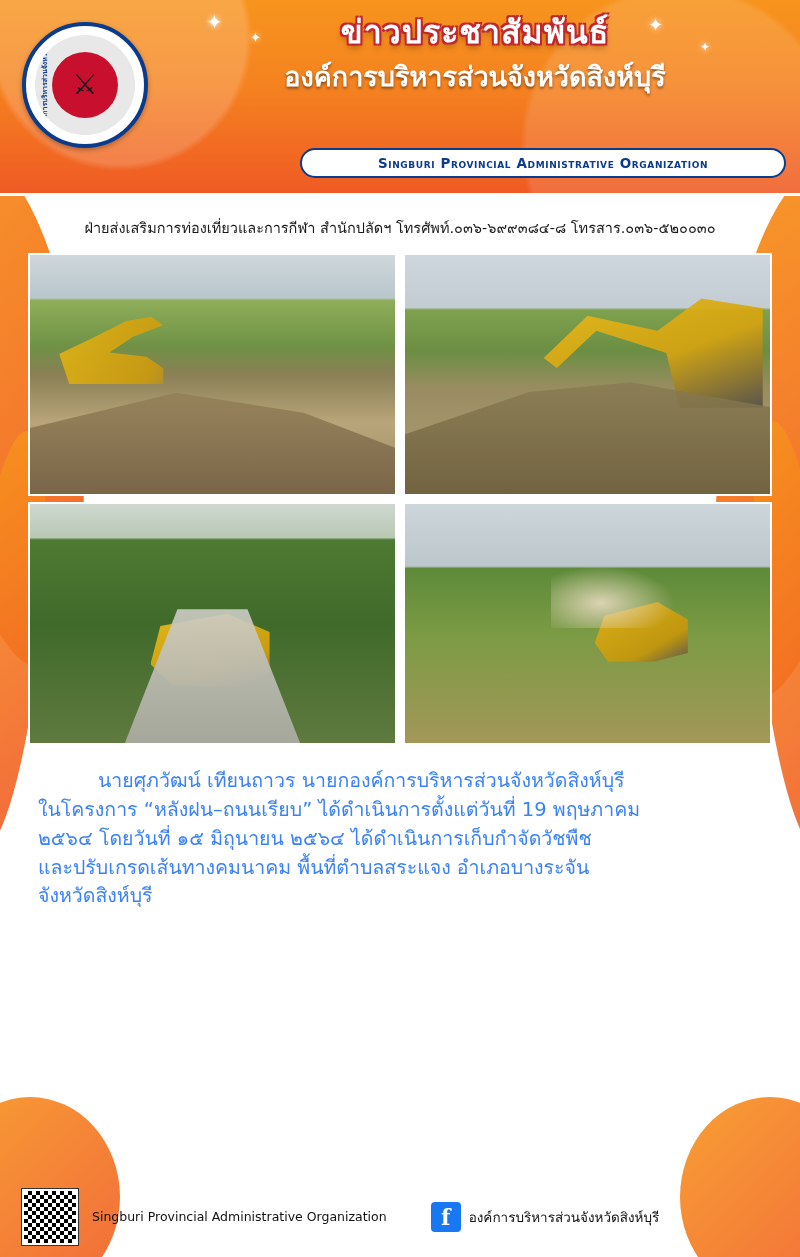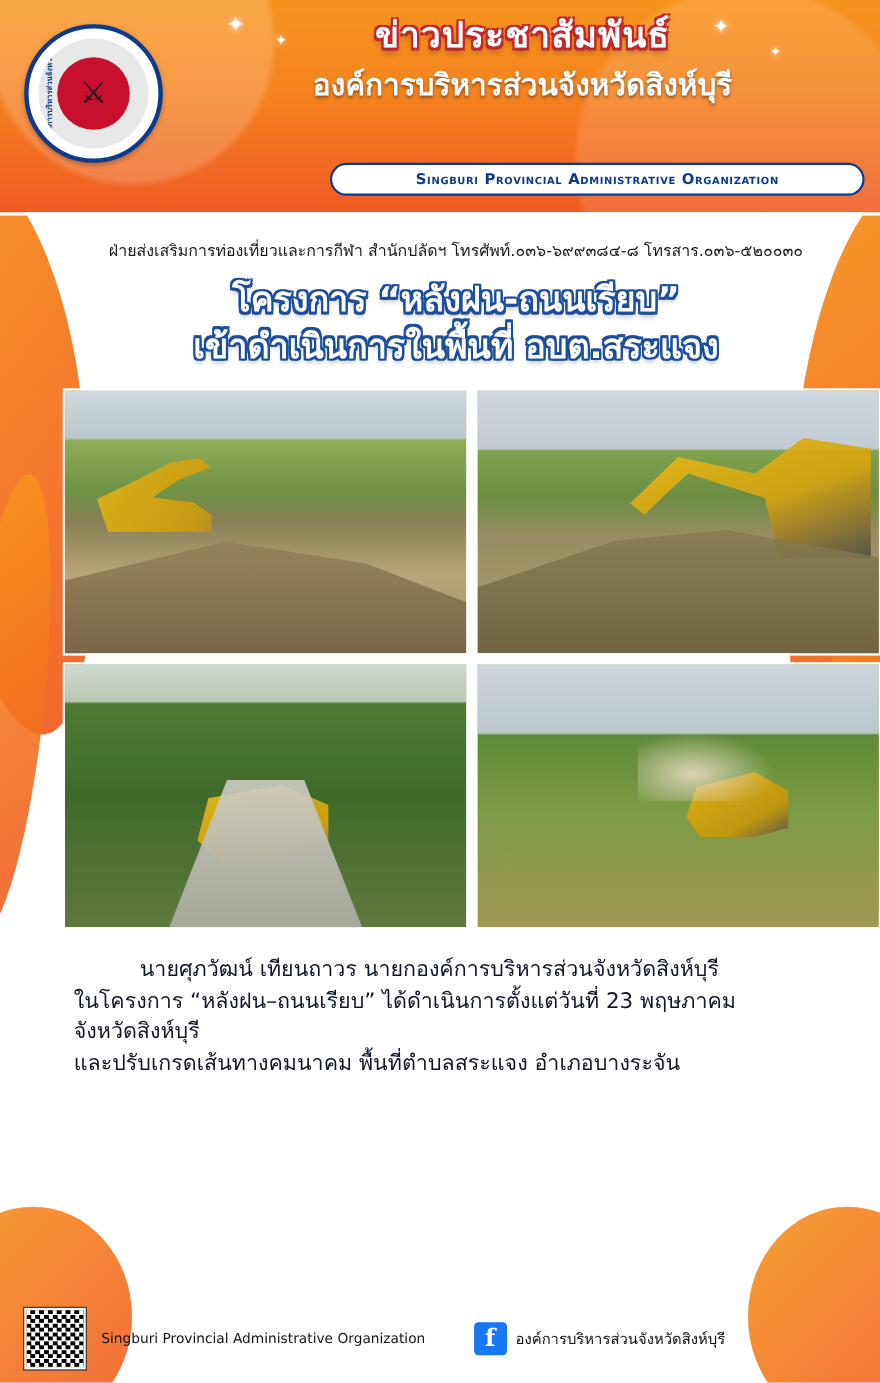--- a/index.html
+++ b/index.html
@@ -154,21 +154,20 @@
     font-variant: small-caps;
     font-weight: bold;
     letter-spacing: .6px;
   }
 
   
   .content {
     position: relative;
     z-index: 2;
     padding: 14px 28px 0 28px;
-    margin-left: 29px;
   }
   .dept-line {
     text-align: center;
     color: #1a1a1a;
     font-size: 14.5px;
     margin-top: 6px;
     margin-bottom: 14px;
   }
   .headline {
     text-align: center;
@@ -269,21 +268,21 @@
     clip-path: polygon(10% 26%, 66% 4%, 98% 32%, 98% 86%, 62% 100%, 14% 100%, 0 70%);
   }
   .p4::after {
     content:"";
     position:absolute; left:40%; top:26%; width:34%; height:26%;
     background: radial-gradient(ellipse at 40% 60%, rgba(226,214,186,.95), rgba(226,214,186,0) 70%);
   }
 
   .article {
     margin: 22px 10px 0 10px;
-    color: #0f172a;
+    color: #3b82f6;
     font-size: 19.5px;
     line-height: 1.48;
     text-align: left;
   }
   .article .indent { text-indent: 60px; }
 
   
   .footer {
     position: absolute;
     left: 0; right: 0; bottom: 0;
@@ -359,37 +358,34 @@
 
     <div class="eng-bar">
       <span>Singburi Provincial Administrative Organization</span>
     </div>
   </div>
 
   <div class="content">
 
     <div class="dept-line">ฝ่ายส่งเสริมการท่องเที่ยวและการกีฬา สำนักปลัดฯ  โทรศัพท์.๐๓๖-๖๙๙๓๘๔-๘ โทรสาร.๐๓๖-๕๒๐๐๓๐</div>
 
-    <div class="headline">
-      <div>โครงการ “หลังฝน-ถนนเรียบ”</div>
-      <div>เข้าดำเนินการในพื้นที่ อบต.สระแจง</div>
-    </div>
 
     <div class="photos">
       <div class="photo p1"></div>
       <div class="photo p2"></div>
       <div class="photo p3"></div>
       <div class="photo p4"></div>
     </div>
 
     <div class="article">
       <div class="indent">นายศุภวัฒน์ เทียนถาวร นายกองค์การบริหารส่วนจังหวัดสิงห์บุรี</div>
-      <div>ในโครงการ “หลังฝน–ถนนเรียบ” ได้ดำเนินการตั้งแต่วันที่ 23 พฤษภาคม</div>
+      <div>ในโครงการ “หลังฝน–ถนนเรียบ” ได้ดำเนินการตั้งแต่วันที่ 19 พฤษภาคม</div>
+      <div>๒๕๖๔ โดยวันที่ ๑๕ มิถุนายน ๒๕๖๔ ได้ดำเนินการเก็บกำจัดวัชพืช</div>
+      <div>และปรับเกรดเส้นทางคมนาคม พื้นที่ตำบลสระแจง อำเภอบางระจัน</div>
       <div>จังหวัดสิงห์บุรี</div>
-      <div>และปรับเกรดเส้นทางคมนาคม พื้นที่ตำบลสระแจง อำเภอบางระจัน</div>
     </div>
   </div>
 
   <div class="footer">
     <div class="qr"></div>
     <div class="footer-left-text">
       <div>Singburi Provincial Administrative Organization</div>
     </div>
     <div class="fb-block">
       <div class="fb-icon">f</div>

